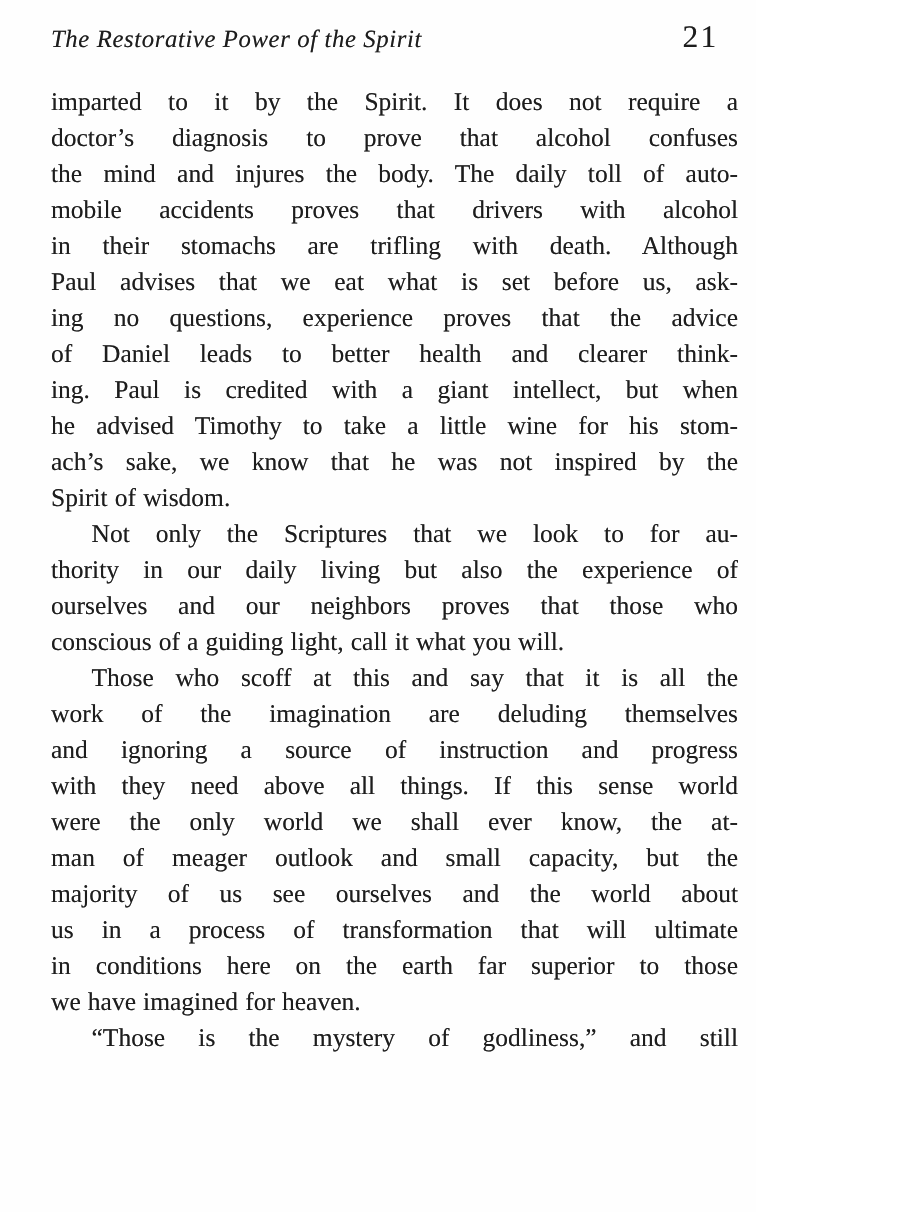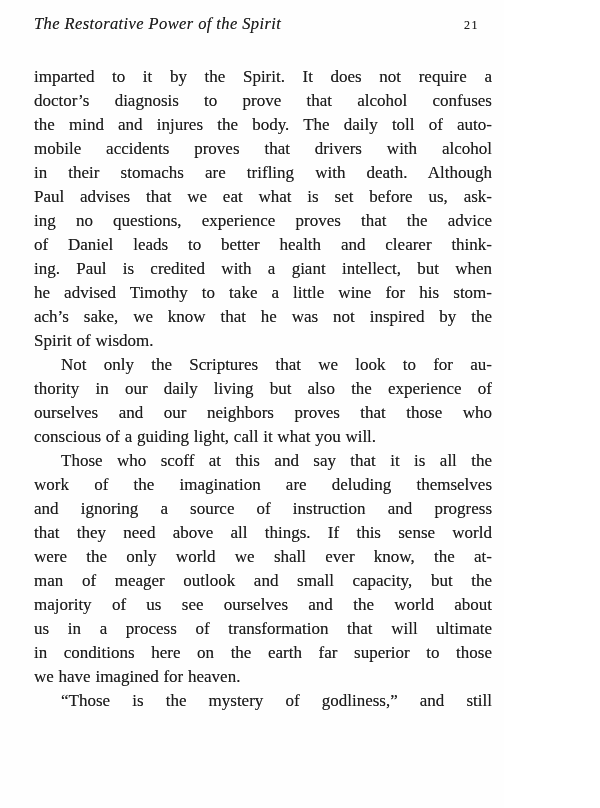--- a/index.html
+++ b/index.html
@@ -30,27 +30,27 @@
     align-items: baseline;
     font-size: 16.5px;
     line-height: 22px;
   }
   .header-title {
     font-style: italic;
     letter-spacing: 0.4px;
   }
   .page-number {
     font-style: normal;
-    font-size: 12px;
+    font-size: 21px;
     letter-spacing: 1.5px;
     margin-right: 13px;
     margin-left: 21px;
   }
   .page-body {
-    margin-top: 29px;
+    margin-top: 19px;
   }
   .line {
     font-size: 17px;
     line-height: 24px;
     text-align: justify;
     text-align-last: justify;
     word-spacing: 0.5px;
   }
   .line-last {
     text-align-last: left;
@@ -86,21 +86,21 @@
         <div class="paragraph">
           <div class="line line-indent">Not only the Scriptures that we look to for au-</div>
           <div class="line">thority in our daily living but also the experience of</div>
           <div class="line">ourselves and our neighbors proves that those who</div>
           <div class="line line-last">conscious of a guiding light, call it what you will.</div>
         </div>
         <div class="paragraph">
           <div class="line line-indent">Those who scoff at this and say that it is all the</div>
           <div class="line">work of the imagination are deluding themselves</div>
           <div class="line">and ignoring a source of instruction and progress</div>
-          <div class="line">that they need above all things. If this sense world</div>
+          <div class="line">with they need above all things. If this sense world</div>
           <div class="line">were the only world we shall ever know, the at-</div>
           <div class="line">man of meager outlook and small capacity, but the</div>
           <div class="line">majority of us see ourselves and the world about</div>
           <div class="line">us in a process of transformation that will ultimate</div>
           <div class="line">in conditions here on the earth far superior to those</div>
           <div class="line line-last">we have imagined for heaven.</div>
         </div>
         <div class="paragraph">
           <div class="line line-indent">“Those is the mystery of godliness,” and still</div>
         </div>

